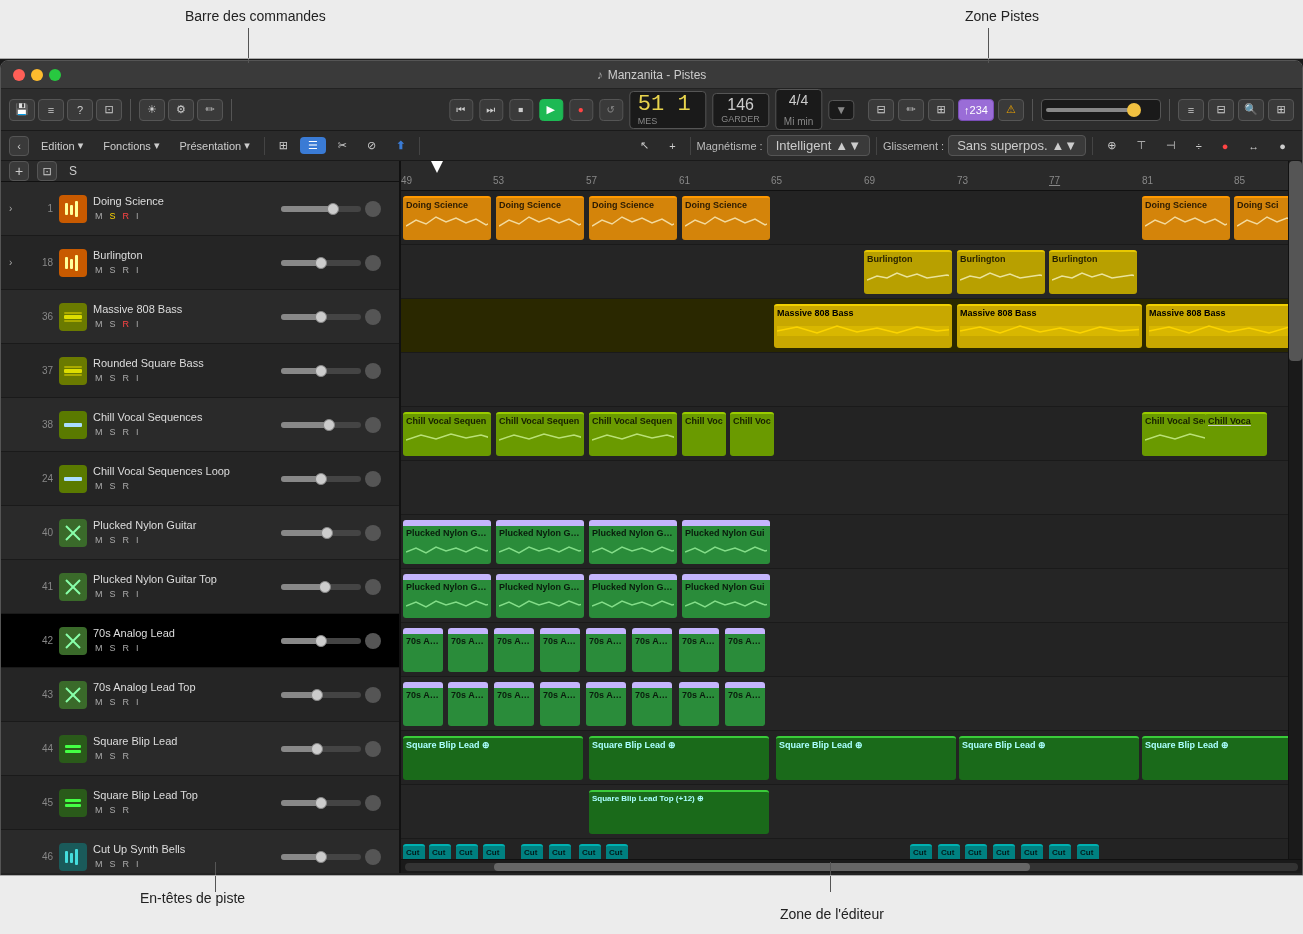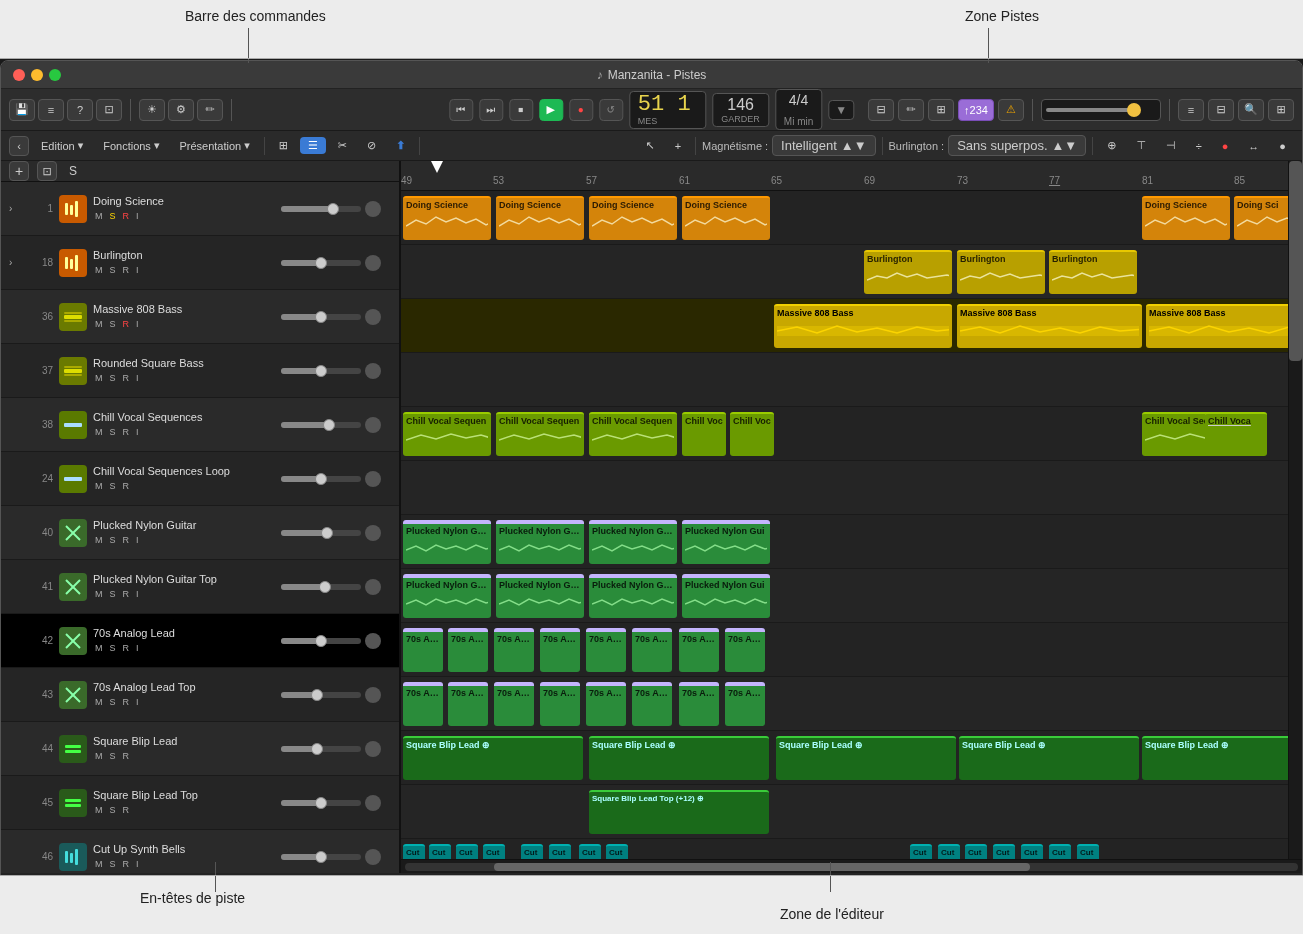--- a/index.html
+++ b/index.html
@@ -290,21 +290,21 @@
     }
     .region-content {
       margin-top: 2px;
       height: 28px;
       position: relative;
       overflow: hidden;
     }
     
     .region-orange { background: #d4840a; border-top: 2px solid #ff9900; }
     .region-yellow { background: #b8a000; border-top: 2px solid #e8c800; }
-    .region-green { background: #2a8c3a; border-top: 4px solid #c4b5fd; }
+    .region-green { background: #2a8c3a; border-top: 6px solid #c4b5fd; }
     .region-lime { background: #6a9a00; border-top: 2px solid #9acc00; }
     .region-teal { background: #008080; border-top: 2px solid #00b0b0; }
 
     
     .bottom-scrollbar {
       position: absolute;
       bottom: 0; left: 400px; right: 0;
       height: 14px;
       background: #1a1a1a;
       border-top: 1px solid #111;
@@ -463,21 +463,21 @@
     <div style="flex:1;"></div>
     <button class="toolbar2-btn">↖</button>
     <button class="toolbar2-btn">+</button>
     <div class="toolbar2-divider"></div>
     <span style="font-size:11px;color:#bbb;">Magnétisme :</span>
     <div class="select-like">
       <span>Intelligent</span>
       <span>▲▼</span>
     </div>
     <div class="toolbar2-divider"></div>
-    <span style="font-size:11px;color:#bbb;">Burlington :</span>
+    <span style="font-size:11px;color:#bbb;">Glissement :</span>
     <div class="select-like">
       <span>Sans superpos.</span>
       <span>▲▼</span>
     </div>
     <div class="toolbar2-divider"></div>
     <button class="toolbar2-btn">⊕</button>
     <button class="toolbar2-btn">⊤</button>
     <button class="toolbar2-btn">⊣</button>
     <button class="toolbar2-btn">÷</button>
     <button class="toolbar2-btn" style="color:#ff4444;">●</button>

